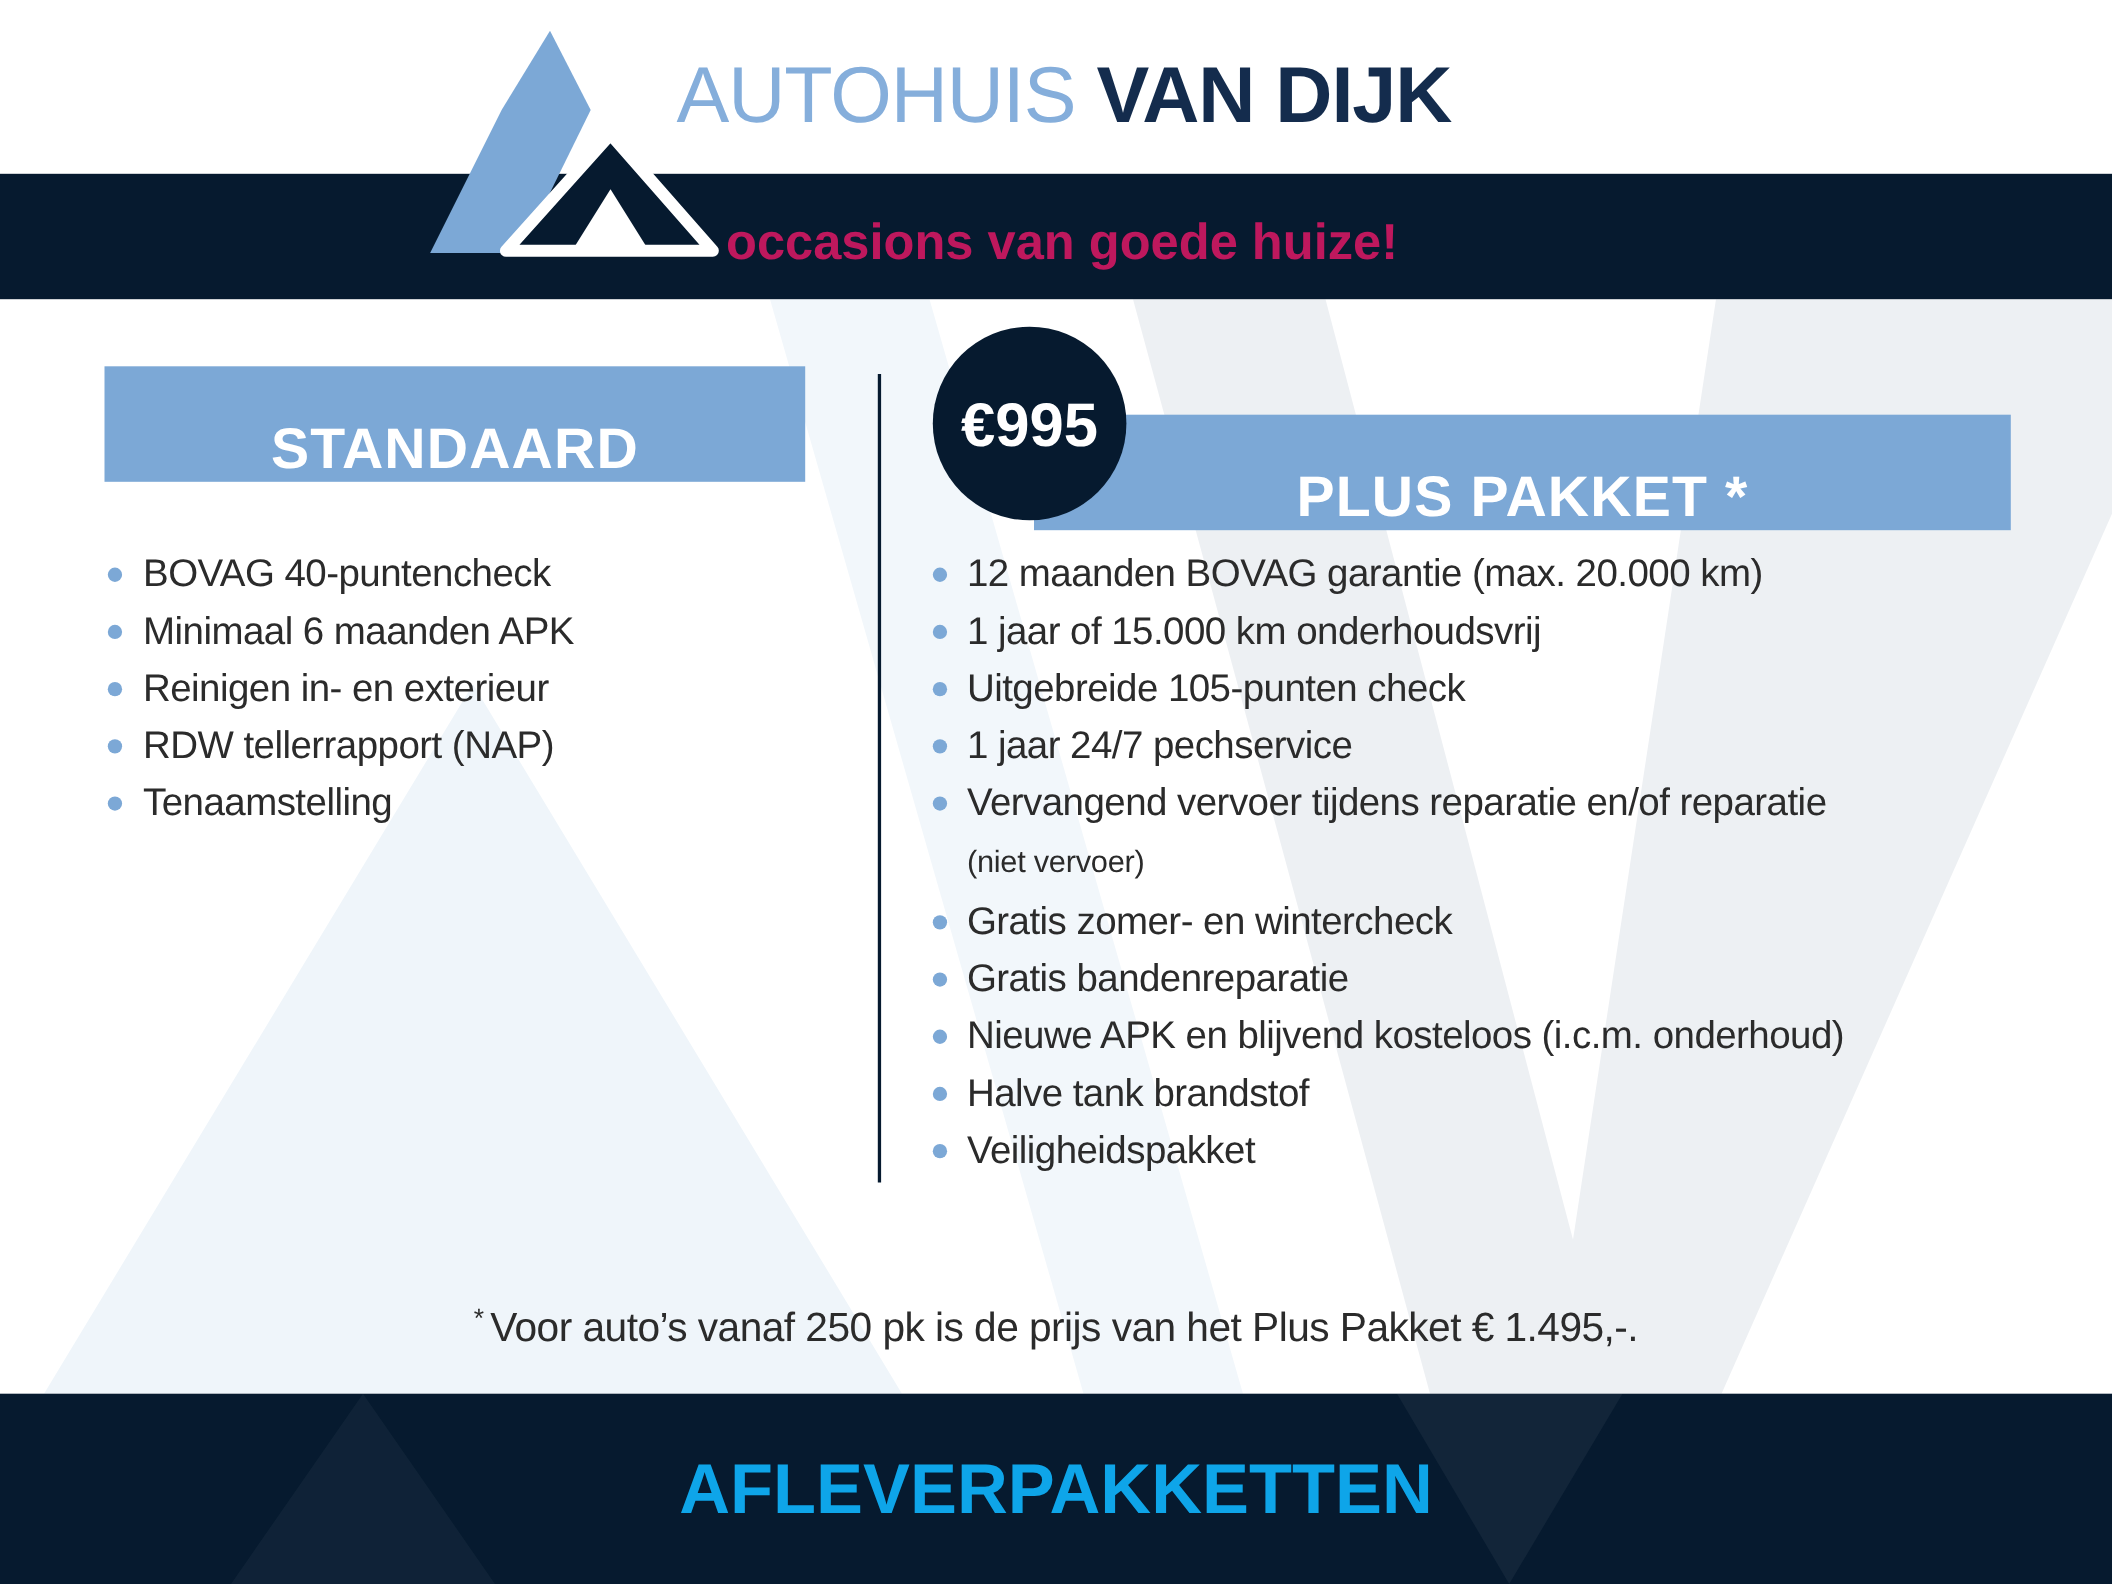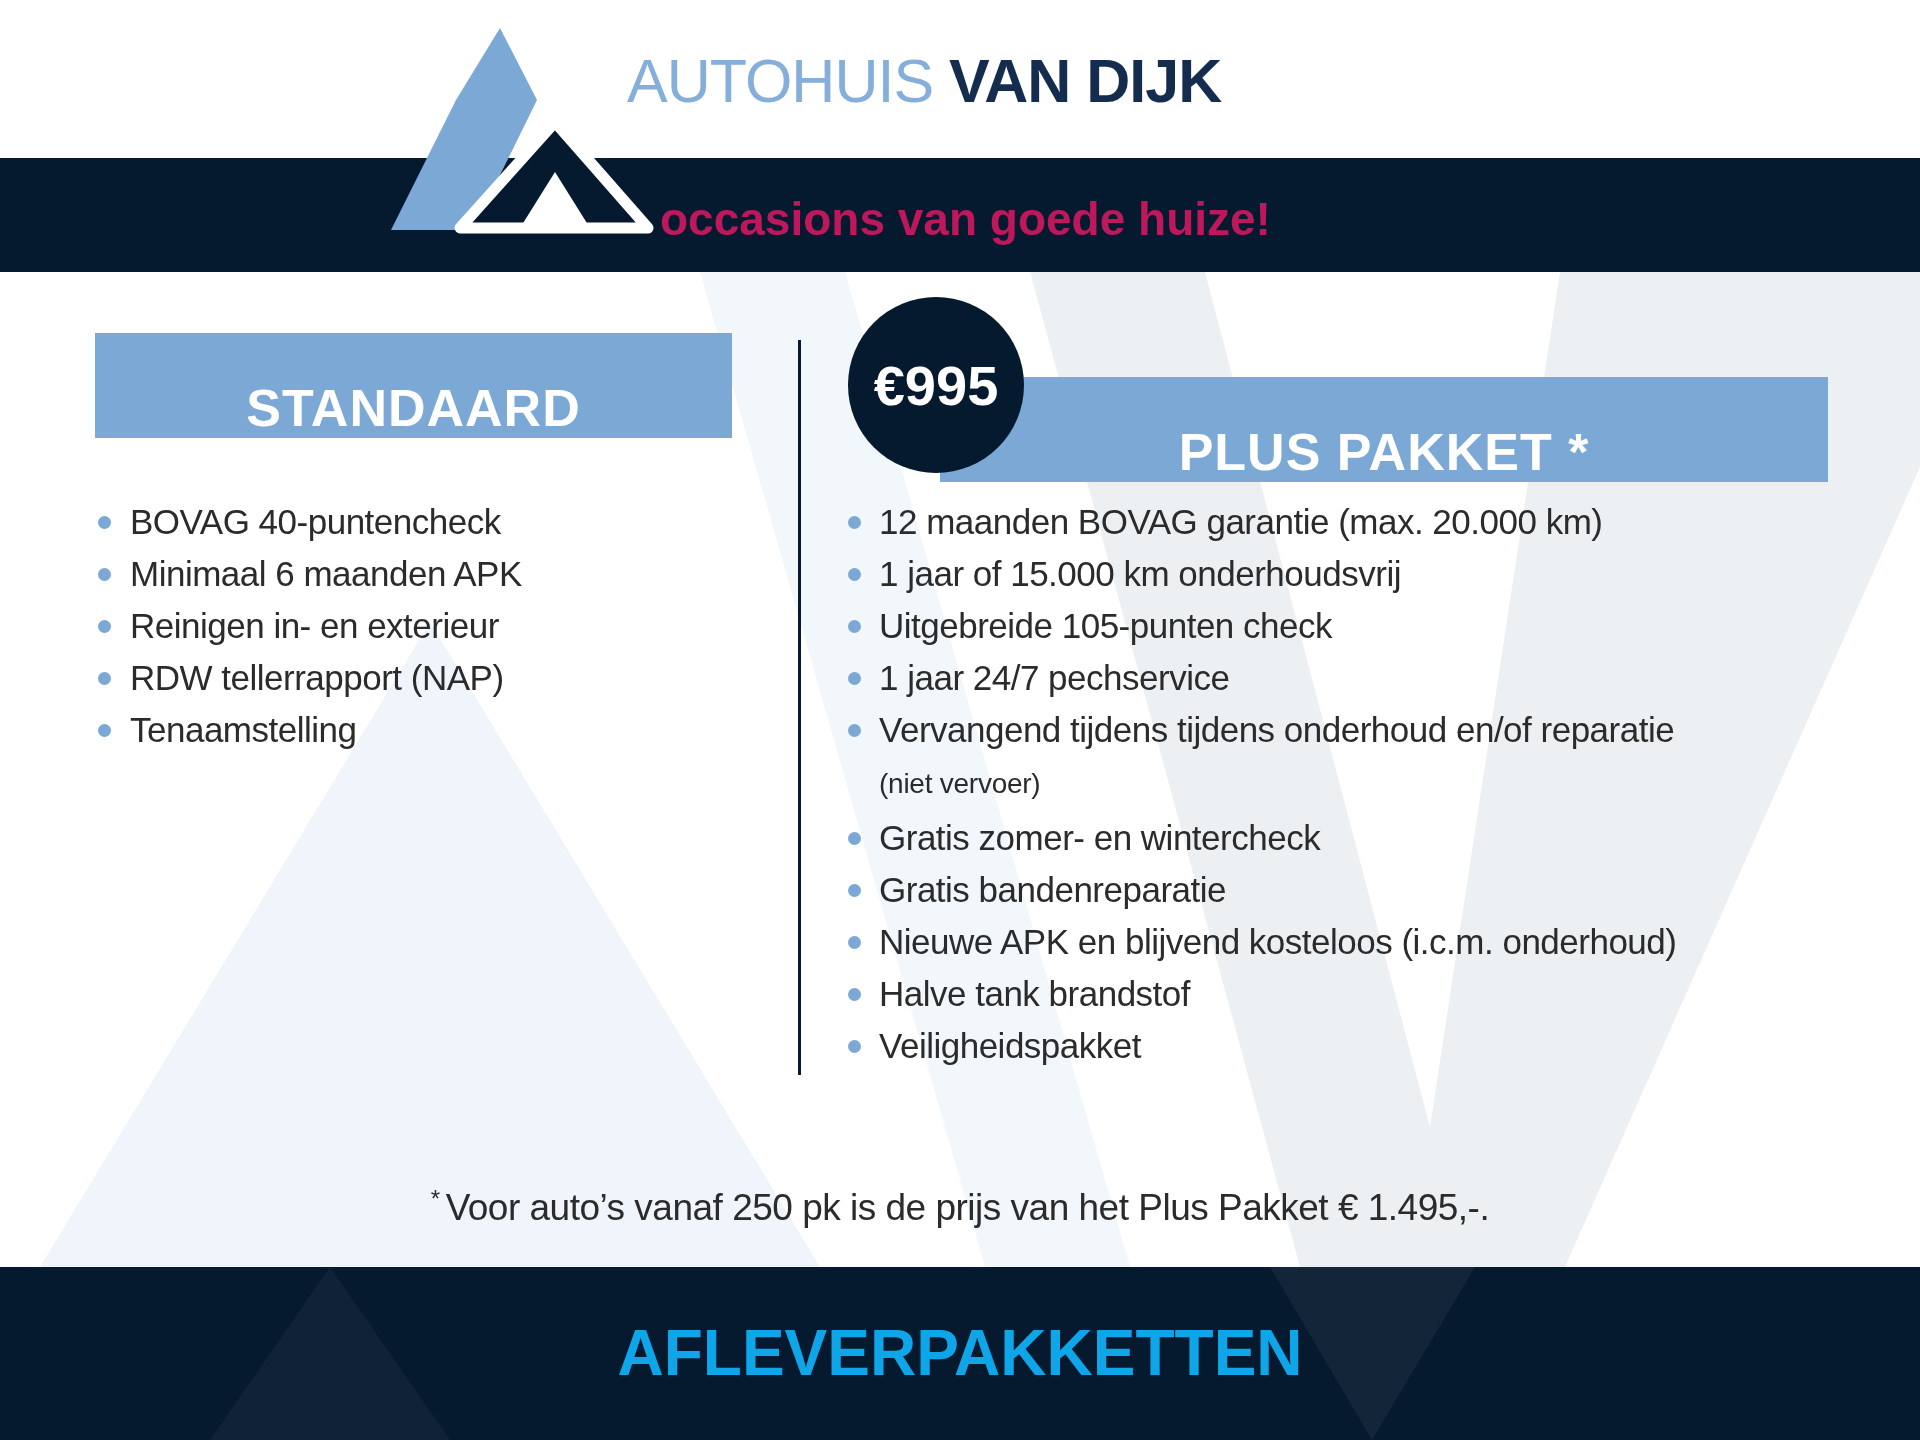--- a/index.html
+++ b/index.html
@@ -26,24 +26,23 @@
     position: absolute;
     left: 0; top: 272px;
     width: 1920px; height: 995px;
     z-index: 0;
   }
   
   .brand-title {
     position: absolute;
     left: 615px; top: 46px;
     z-index: 3;
-    font-size: 61px;
+    font-size: 72px;
     letter-spacing: -1px;
     white-space: nowrap;
-    margin-left: 12px;
   }
   .brand-title .light {
     color: var(--light-blue-text);
     font-weight: 400;
   }
   .brand-title .bold {
     color: var(--navy-text);
     font-weight: 800;
   }
   .header-band {
@@ -227,21 +226,21 @@
       <li><span class="dot"></span><span class="li-text">Reinigen in- en exterieur</span></li>
       <li><span class="dot"></span><span class="li-text">RDW tellerrapport (NAP)</span></li>
       <li><span class="dot"></span><span class="li-text">Tenaamstelling</span></li>
     </ul>
 
   <ul class="pk-list pk-list-plus">
       <li><span class="dot"></span><span class="li-text">12 maanden BOVAG garantie (max. 20.000 km)</span></li>
       <li><span class="dot"></span><span class="li-text">1 jaar of 15.000 km onderhoudsvrij</span></li>
       <li><span class="dot"></span><span class="li-text">Uitgebreide 105-punten check</span></li>
       <li><span class="dot"></span><span class="li-text">1 jaar 24/7 pechservice</span></li>
-      <li><span class="dot"></span><span class="li-text">Vervangend tijdens tijdens onderhoud en/of reparatie</span><div class="li-note">(niet vervoer)</div></li>
+      <li><span class="dot"></span><span class="li-text">Vervangend vervoer tijdens reparatie en/of reparatie</span><div class="li-note">(niet vervoer)</div></li>
       <li><span class="dot"></span><span class="li-text">Gratis zomer- en wintercheck</span></li>
       <li><span class="dot"></span><span class="li-text">Gratis bandenreparatie</span></li>
       <li><span class="dot"></span><span class="li-text">Nieuwe APK en blijvend kosteloos (i.c.m. onderhoud)</span></li>
       <li><span class="dot"></span><span class="li-text">Halve tank brandstof</span></li>
       <li><span class="dot"></span><span class="li-text">Veiligheidspakket</span></li>
     </ul>
 
   <div class="footnote">
     <sup>*</sup><span>Voor auto’s vanaf 250 pk is de prijs van het Plus Pakket € 1.495,-.</span>
   </div>

